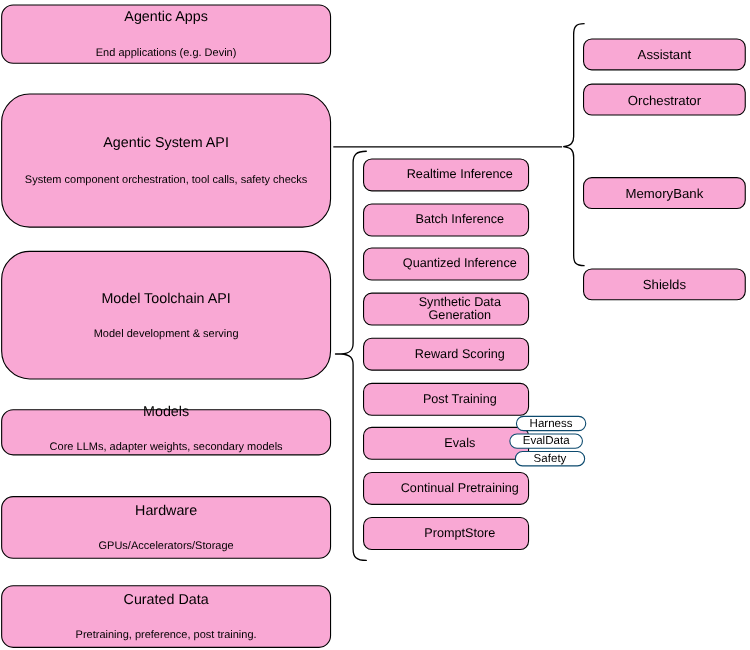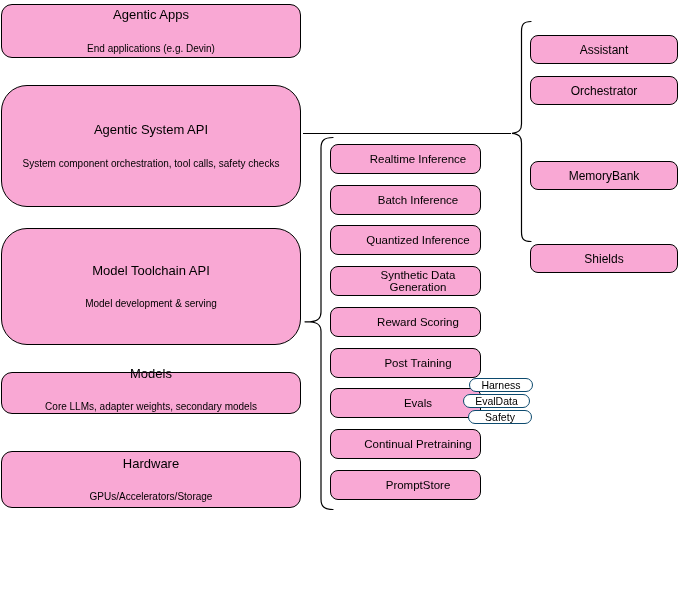--- a/index.html
+++ b/index.html
@@ -57,20 +57,24 @@
   <div class="box left-box" style="top:372px;height:42px;justify-content:flex-end;">
     <div class="title">Models</div>
     <div class="subtitle">Core LLMs, adapter weights, secondary models</div>
   </div>
 
   <div class="box left-box" style="top:451px;height:57px;">
     <div class="title">Hardware</div>
     <div class="subtitle">GPUs/Accelerators/Storage</div>
   </div>
 
+  <div class="box left-box" style="top:532px;height:57px;">
+    <div class="title">Curated Data</div>
+    <div class="subtitle">Pretraining, preference, post training.</div>
+  </div>
 
   <div class="box mid-box" style="top:144px;">
     <span>Realtime Inference</span>
   </div>
   <div class="box mid-box" style="top:185px;">
     <span>Batch Inference</span>
   </div>
   <div class="box mid-box" style="top:225px;">
     <span>Quantized Inference</span>
   </div>

